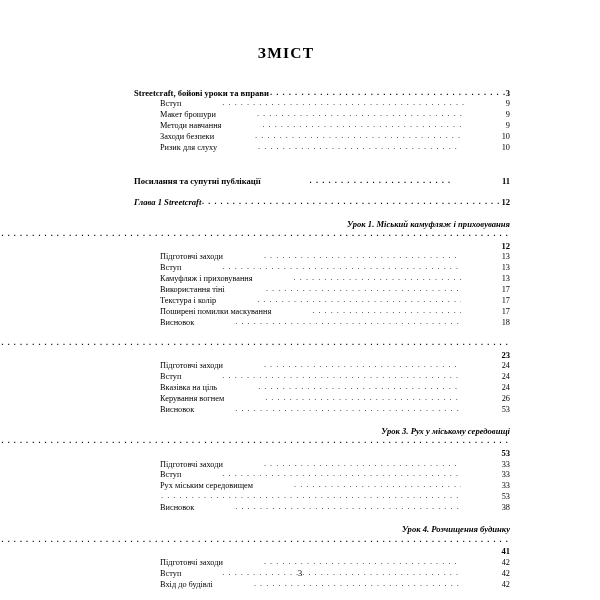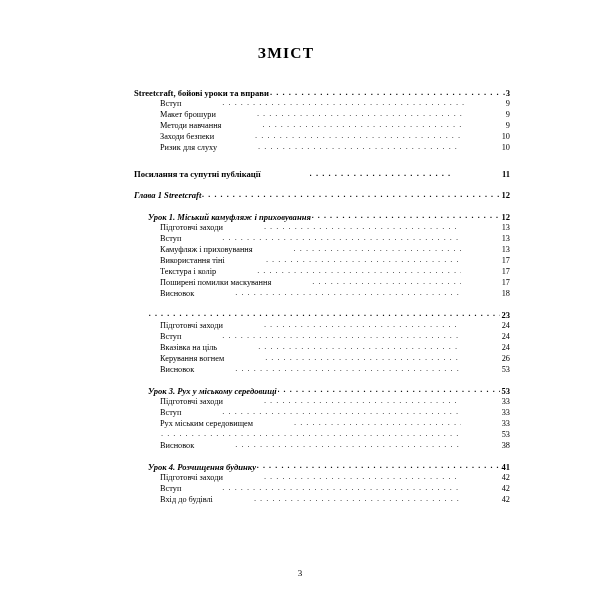--- a/index.html
+++ b/index.html
@@ -78,24 +78,25 @@
     font-weight: bold;
     font-size: 8.6px;
     padding-left: 72px;
   }
   .lvl-chapter .page-num { font-style: normal; font-weight: bold; }
   .lvl-lesson {
     font-weight: bold;
     font-style: italic;
     font-size: 8.6px;
     padding-left: 86px;
+    flex-direction: column;
   }
   .lvl-lesson .page-num { font-weight: bold; font-style: normal; }
 
-  .gap-sm { margin-top: 15px; gap: 48px; }
+  .gap-sm { margin-top: 22px; gap: 48px; }
   .gap-md { margin-top: 10px; }
 
   .folio {
     position: absolute;
     left: 0;
     right: 0;
     bottom: 22px;
     text-align: center;
     font-size: 9px;
   }

